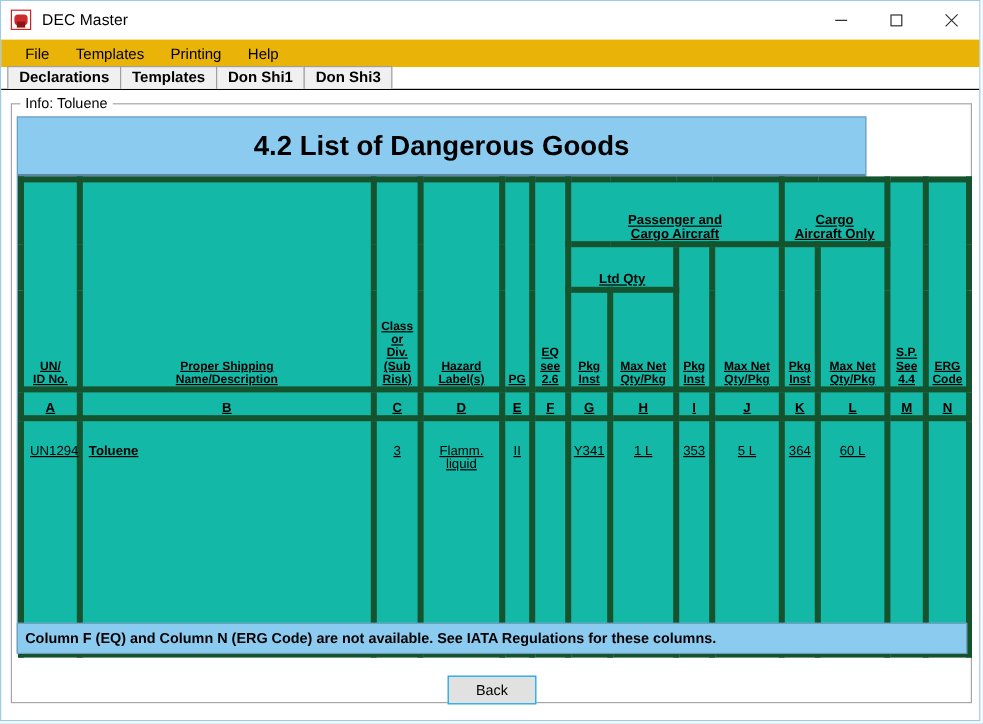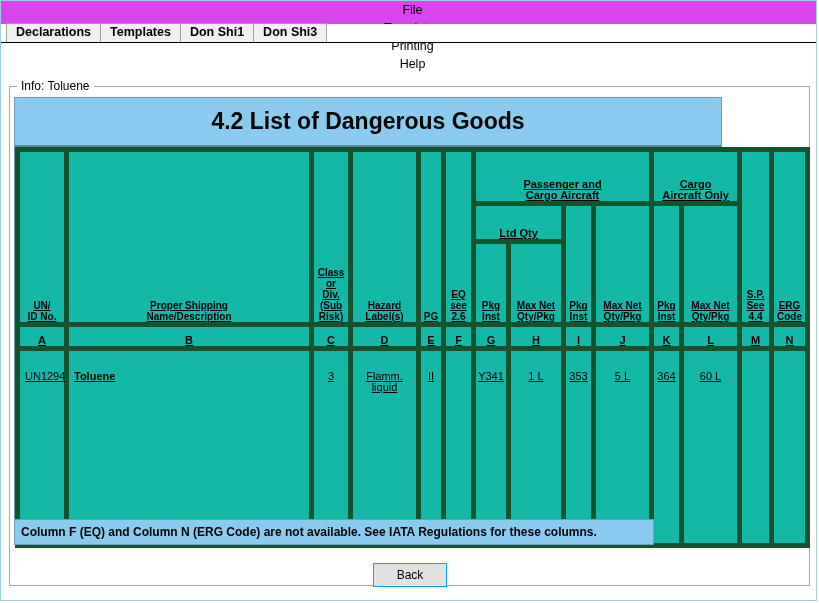--- a/index.html
+++ b/index.html
@@ -48,22 +48,21 @@
     display:flex;align-items:center;justify-content:center;
     font-size:13px;color:#303030;
   }
   .winbtn svg{display:block;}
 
   
   #menubar{
     height:23px;
     display:flex;align-items:center;
     padding-left:10px;
-    background:#d946ef;
-    flex-direction:column;
+    background:#eab308;
   }
   .menu-item{
     font-size:12.5px;color:#000;
     padding:2px 10px;
     margin-right:2px;
     cursor:default;
   }
 
   
   #tabstrip{
@@ -168,21 +167,21 @@
     text-align:center;
   }
   tr.datarow td.left{
     text-align:left;padding-left:5px;
   }
   tr.datarow td.bold{ font-weight:bold; }
 
   
   #note{
     position:absolute;
-    left:13px;top:518px;width:640px;height:26px;
+    left:13px;top:518px;width:792px;height:26px;
     background:#8ccbf0;
     border:1px solid #6f9fbc;
     box-sizing:border-box;
     display:flex;align-items:center;
     padding-left:6px;
     font-size:12px;font-weight:bold;color:#000;
   }
 
   
   #back{
@@ -195,20 +194,45 @@
     display:flex;align-items:center;justify-content:center;
     cursor:default;
     box-sizing:border-box;
   }
 </style>
 </head>
 <body>
 
 <div id="window">
 
+  <div id="titlebar">
+    <div id="app-icon">
+      <div class="blob"></div>
+        <div class="blob2"></div>
+    </div>
+    <span id="title-text">DEC Master</span>
+    <div id="winbtns">
+      <div class="winbtn">
+        <svg width="12" height="12" viewBox="0 0 12 12">
+            <line x1="1" y1="6" x2="11" y2="6" stroke="#303030" stroke-width="1"></line>
+          </svg>
+      </div>
+      <div class="winbtn">
+        <svg width="12" height="12" viewBox="0 0 12 12">
+            <rect x="1.5" y="1.5" width="9" height="9" fill="none" stroke="#303030" stroke-width="1"></rect>
+          </svg>
+      </div>
+      <div class="winbtn">
+        <svg width="12" height="12" viewBox="0 0 12 12">
+            <line x1="1" y1="1" x2="11" y2="11" stroke="#303030" stroke-width="1"></line>
+            <line x1="11" y1="1" x2="1" y2="11" stroke="#303030" stroke-width="1"></line>
+          </svg>
+      </div>
+    </div>
+  </div>
 
   <div id="menubar">
     <div class="menu-item">File</div>
     <div class="menu-item">Templates</div>
     <div class="menu-item">Printing</div>
     <div class="menu-item">Help</div>
   </div>
 
   <div id="tabstrip">
     <div class="tab">Declarations</div>

